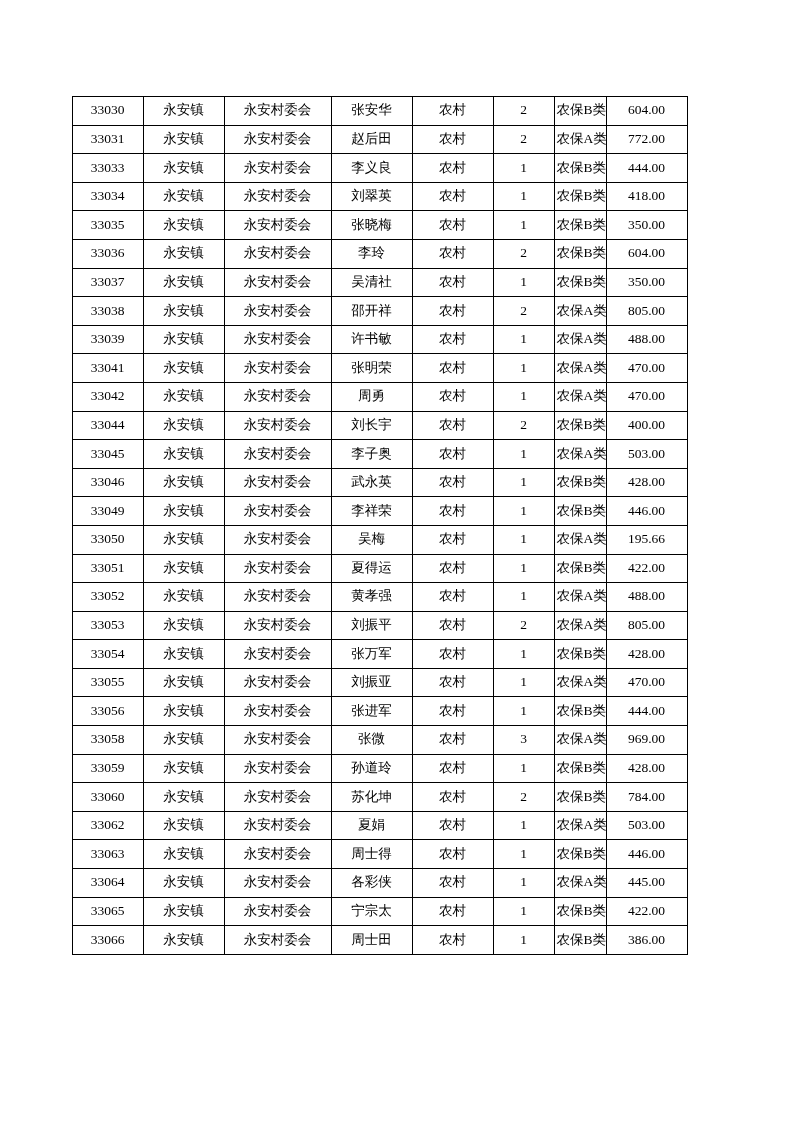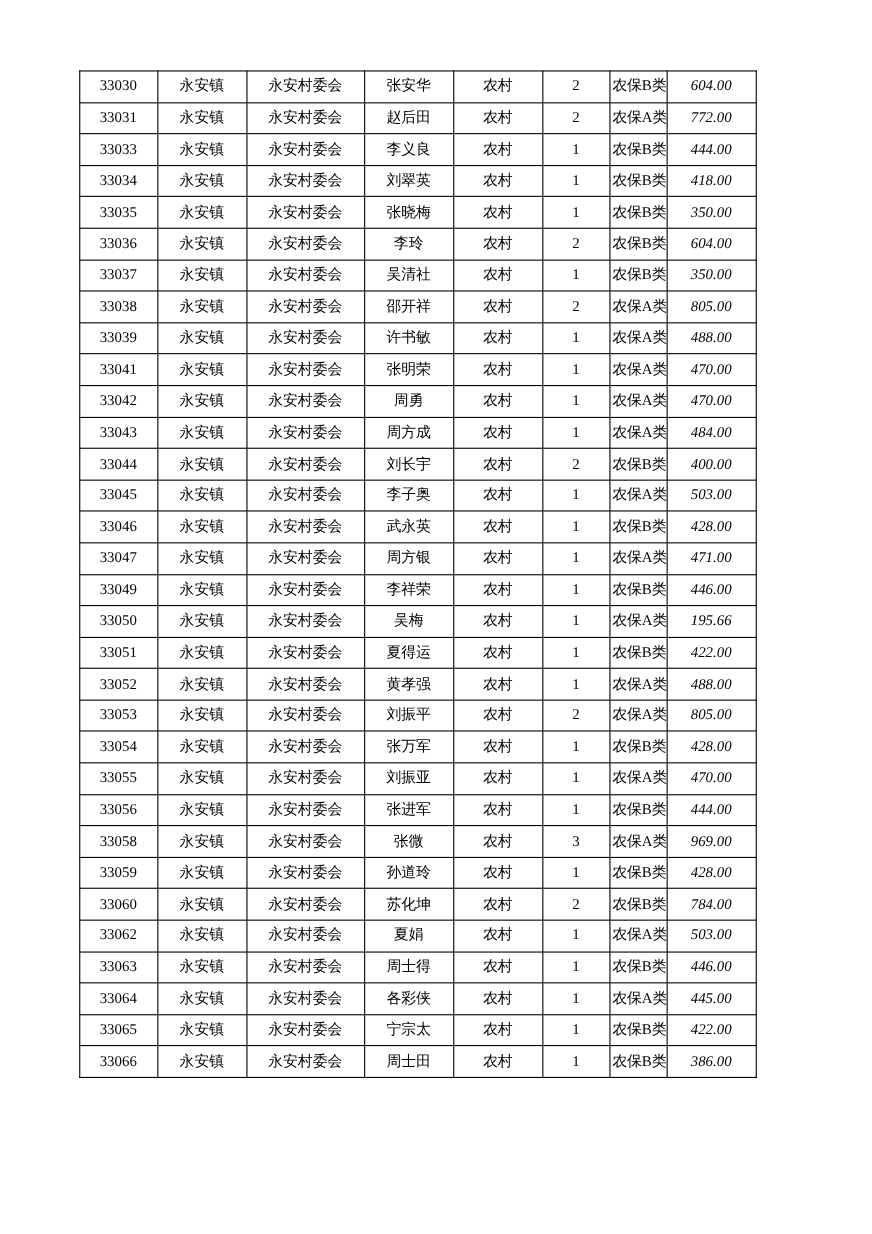--- a/index.html
+++ b/index.html
@@ -11,21 +11,21 @@
     width: 793px;
     height: 1122px;
     font-family: "Liberation Serif", "DejaVu Serif", serif;
     color: #000000;
   }
   .page {
     position: relative;
     width: 759px;
     height: 1122px;
     box-sizing: border-box;
-    padding: 64px 0 0 0;
+    padding: 96px 0 0 0;
   }
   .table-wrap {
     margin: 0 auto;
     width: 616px;
   }
   table.data-table {
     border-collapse: collapse;
     width: 616px;
     table-layout: fixed;
   }
@@ -39,21 +39,21 @@
     vertical-align: middle;
     white-space: nowrap;
     overflow: hidden;
   }
   td.col-id      { width: 66px; }
   td.col-town    { width: 76px; }
   td.col-village { width: 102px; }
   td.col-name    { width: 76px; }
   td.col-type    { width: 76px; }
   td.col-count   { width: 56px; }
-  td.col-amount  { width: 76px; font-style: italic; }
+  td.col-amount  { width: 76px; }
   .num-cell {
     font-family: "Liberation Serif", "DejaVu Serif", serif;
   }
 </style>
 </head>
 <body>
 
 <div class="page">
   <div class="table-wrap">
     <table class="data-table">
@@ -162,30 +162,20 @@
             <td class="col-id num-cell">33042</td>
             <td class="col-town num-cell">永安镇</td>
             <td class="col-village num-cell">永安村委会</td>
             <td class="col-name num-cell">周勇</td>
             <td class="col-type num-cell">农村</td>
             <td class="col-count num-cell">1</td>
             <td class="col-category num-cell">农保A类</td>
             <td class="col-amount num-cell">470.00</td>
           </tr>
           <tr>
-            <td class="col-id num-cell">33043</td>
-            <td class="col-town num-cell">永安镇</td>
-            <td class="col-village num-cell">永安村委会</td>
-            <td class="col-name num-cell">周方成</td>
-            <td class="col-type num-cell">农村</td>
-            <td class="col-count num-cell">1</td>
-            <td class="col-category num-cell">农保A类</td>
-            <td class="col-amount num-cell">484.00</td>
-          </tr>
-          <tr>
             <td class="col-id num-cell">33044</td>
             <td class="col-town num-cell">永安镇</td>
             <td class="col-village num-cell">永安村委会</td>
             <td class="col-name num-cell">刘长宇</td>
             <td class="col-type num-cell">农村</td>
             <td class="col-count num-cell">2</td>
             <td class="col-category num-cell">农保B类</td>
             <td class="col-amount num-cell">400.00</td>
           </tr>
           <tr>
@@ -200,30 +190,20 @@
           </tr>
           <tr>
             <td class="col-id num-cell">33046</td>
             <td class="col-town num-cell">永安镇</td>
             <td class="col-village num-cell">永安村委会</td>
             <td class="col-name num-cell">武永英</td>
             <td class="col-type num-cell">农村</td>
             <td class="col-count num-cell">1</td>
             <td class="col-category num-cell">农保B类</td>
             <td class="col-amount num-cell">428.00</td>
-          </tr>
-          <tr>
-            <td class="col-id num-cell">33047</td>
-            <td class="col-town num-cell">永安镇</td>
-            <td class="col-village num-cell">永安村委会</td>
-            <td class="col-name num-cell">周方银</td>
-            <td class="col-type num-cell">农村</td>
-            <td class="col-count num-cell">1</td>
-            <td class="col-category num-cell">农保A类</td>
-            <td class="col-amount num-cell">471.00</td>
           </tr>
           <tr>
             <td class="col-id num-cell">33049</td>
             <td class="col-town num-cell">永安镇</td>
             <td class="col-village num-cell">永安村委会</td>
             <td class="col-name num-cell">李祥荣</td>
             <td class="col-type num-cell">农村</td>
             <td class="col-count num-cell">1</td>
             <td class="col-category num-cell">农保B类</td>
             <td class="col-amount num-cell">446.00</td>

